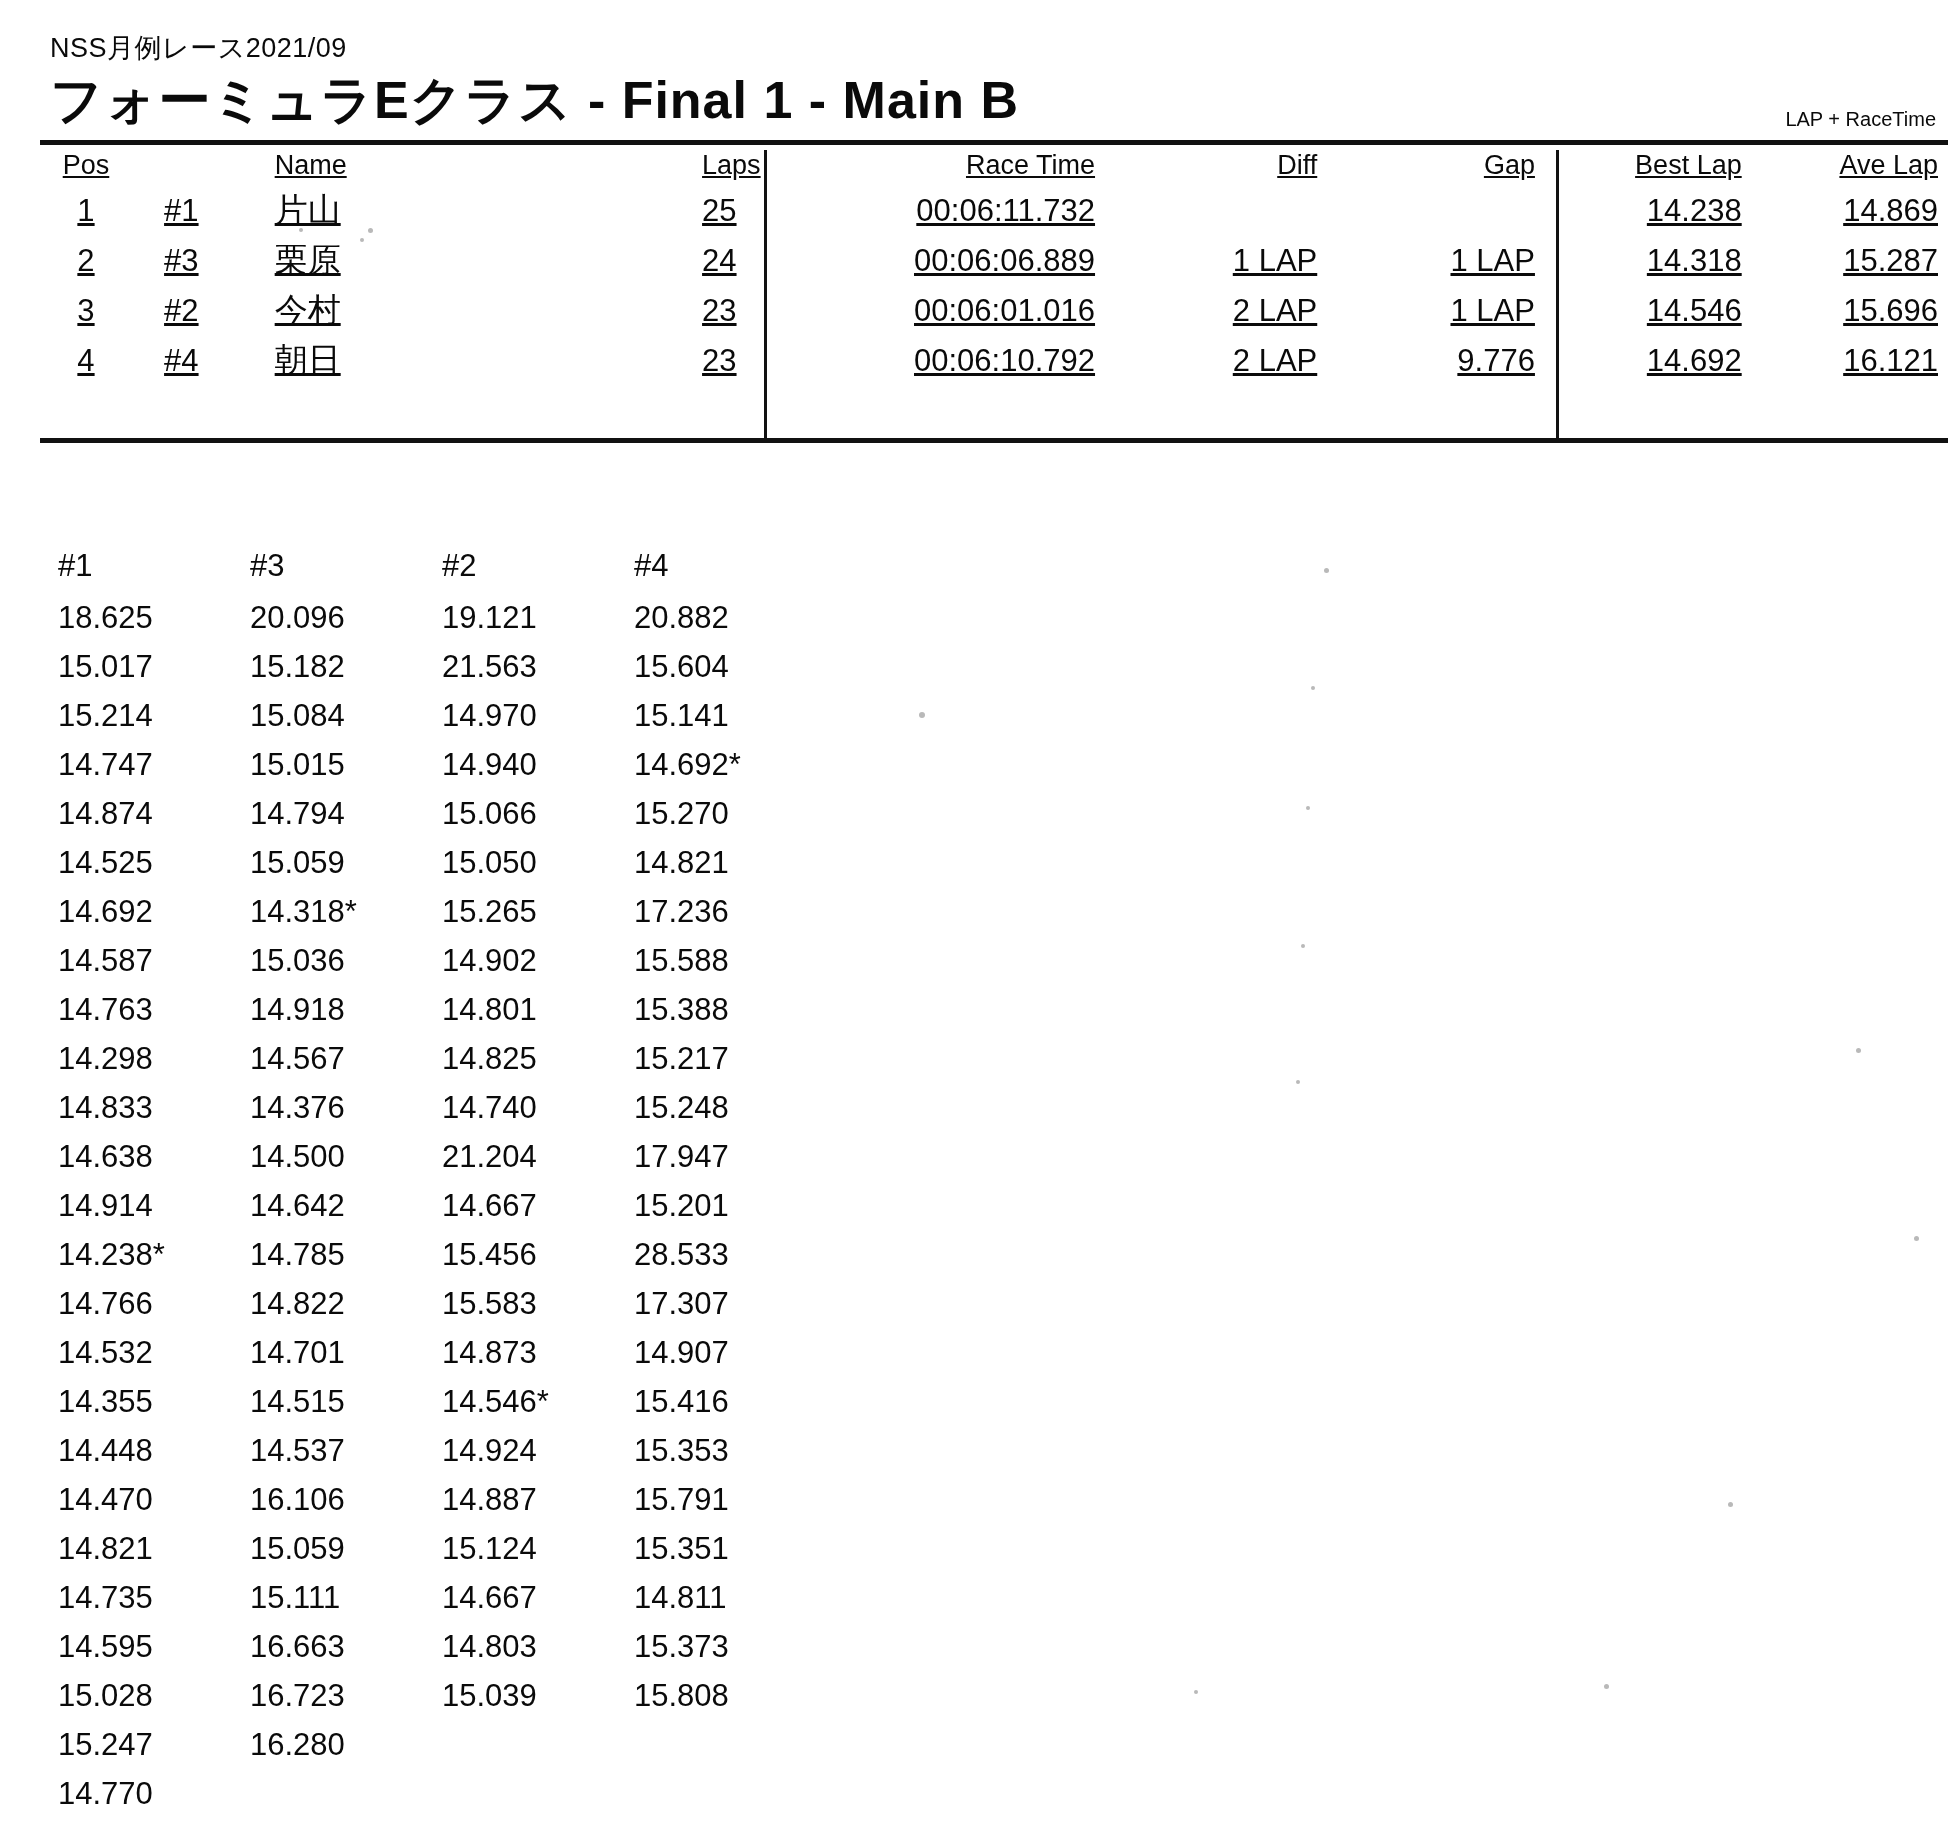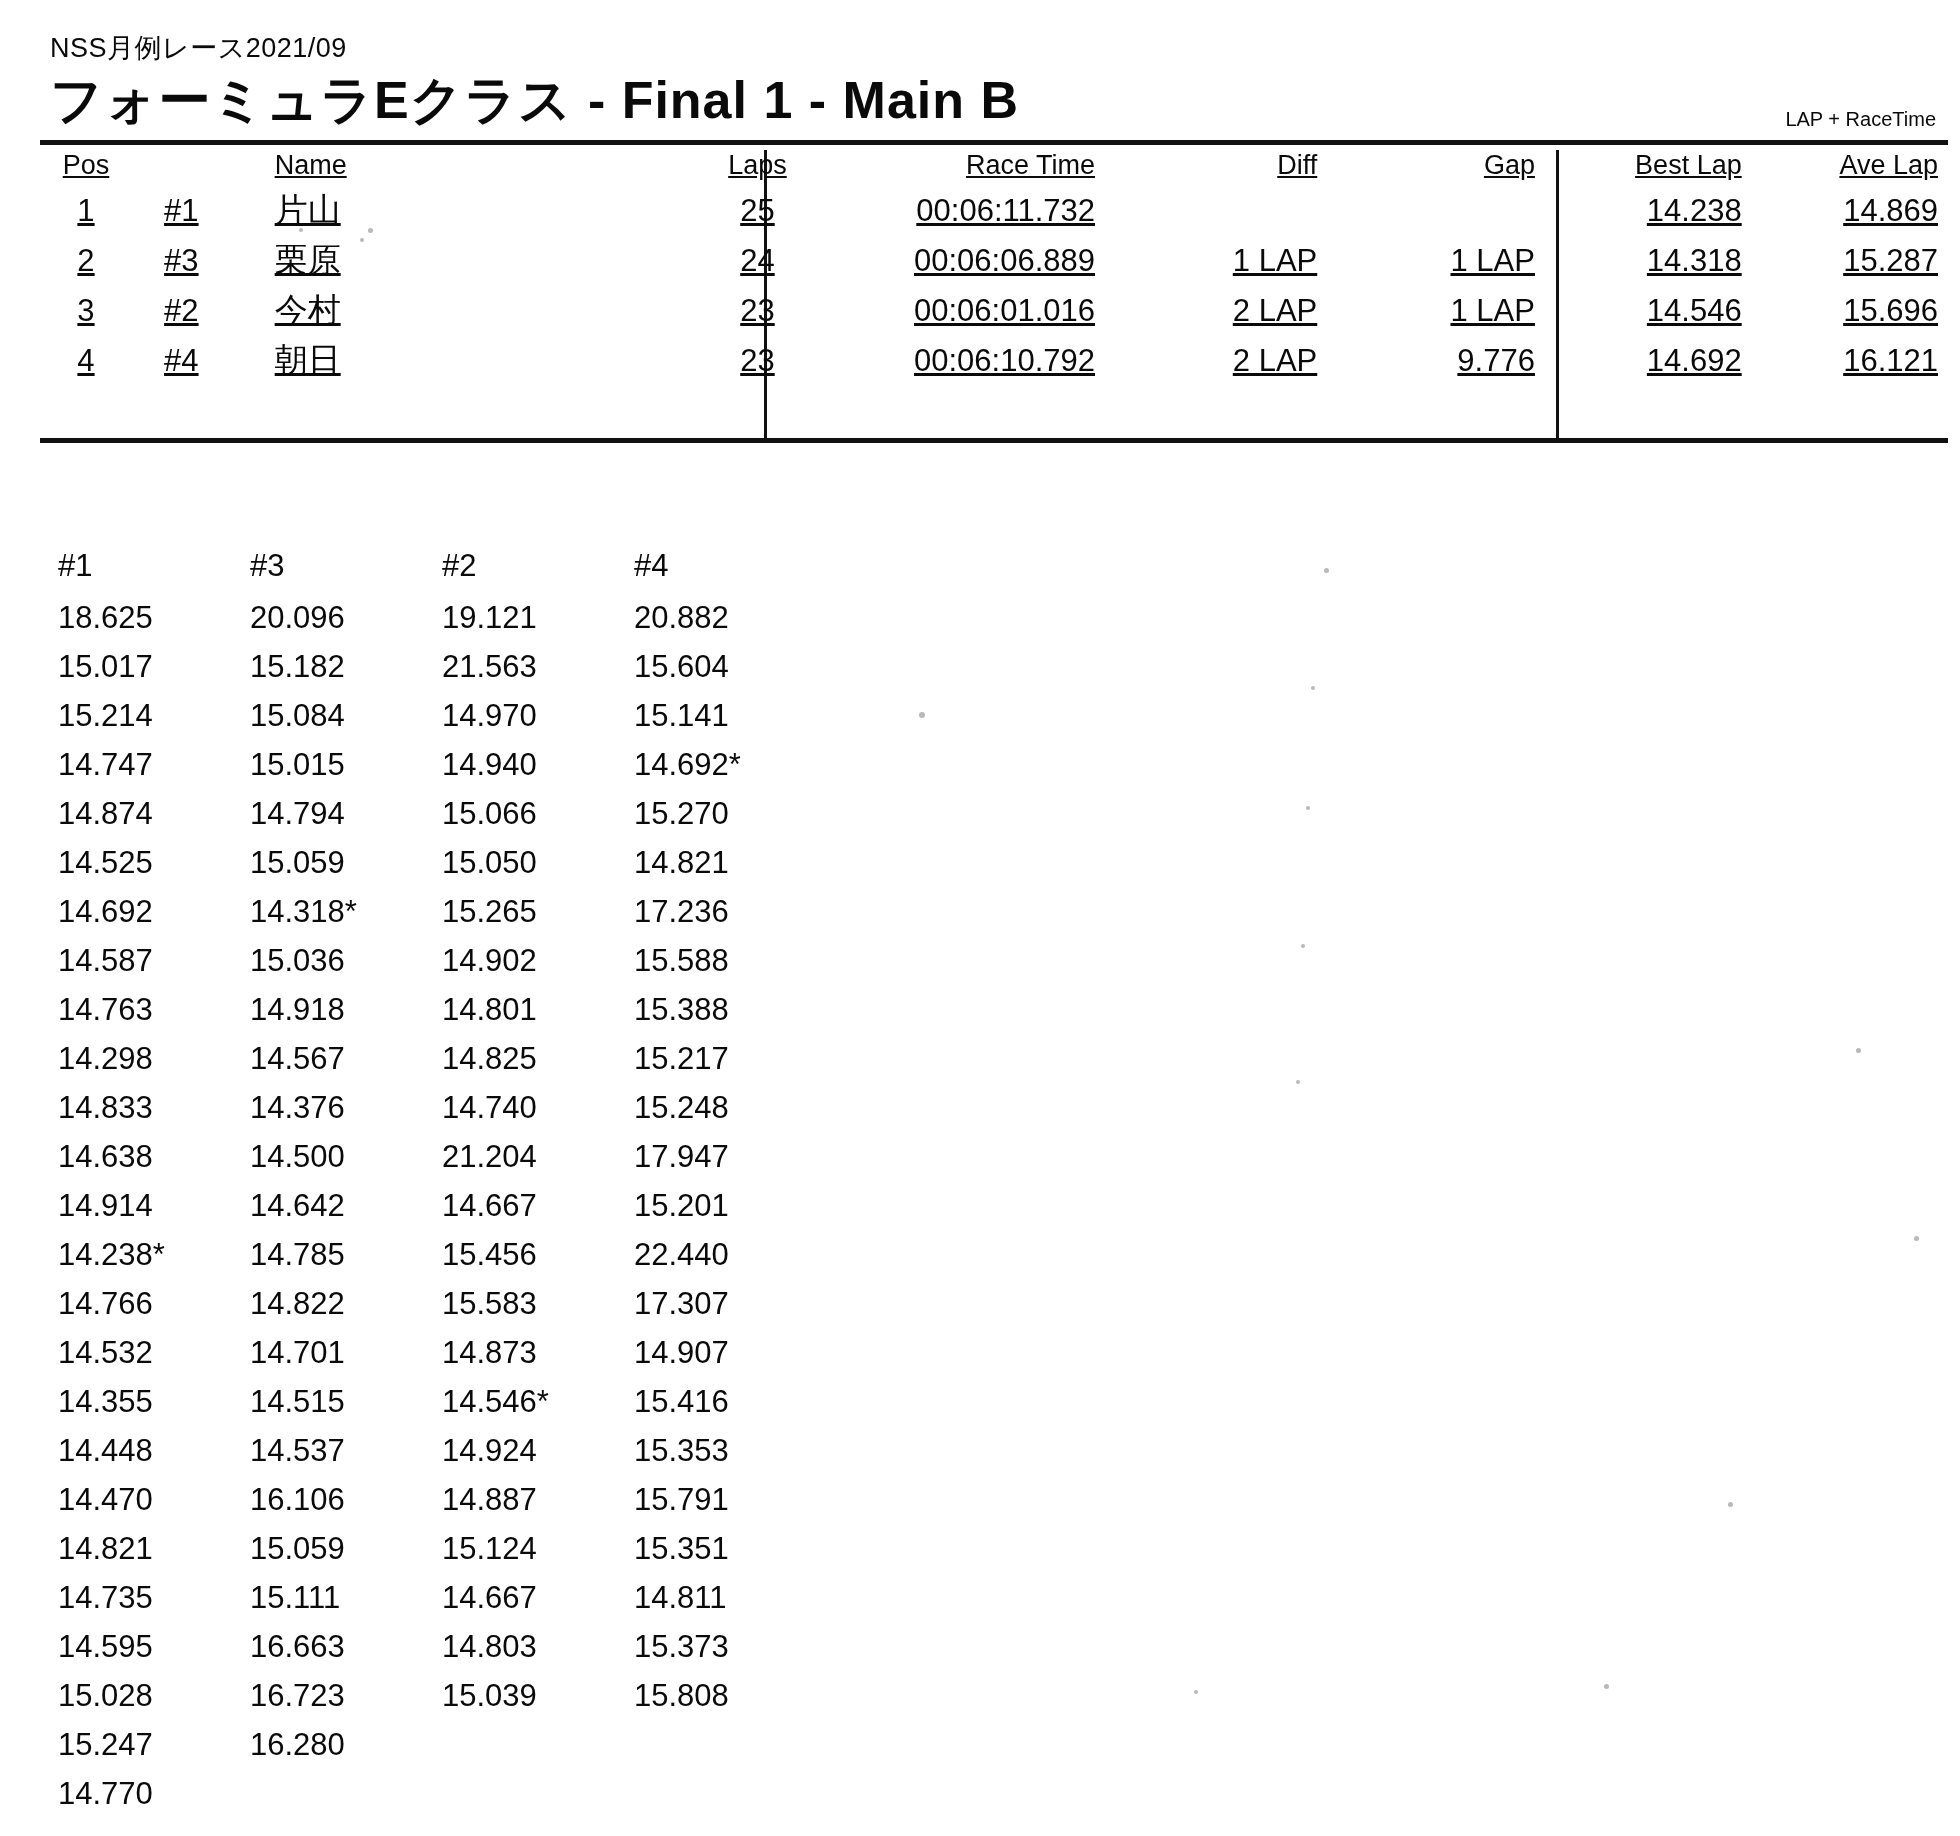--- a/index.html
+++ b/index.html
@@ -84,21 +84,21 @@
     vertical-align: bottom;
   }
   .results td {
     padding: 1px 0 4px 0;
     white-space: nowrap;
   }
   .c-pos    { width: 100px; text-align: center; }
   .c-num    { width: 110px; text-align: center; }
   .c-name   { width: 330px; text-align: left; padding-left: 44px !important; }
   .c-spacer { width: 160px; }
-  .c-laps   { width: 120px; text-align: center; }
+  .c-laps   { width: 120px; text-align: left; }
   .c-time   { width: 300px; text-align: right; padding-right: 14px !important; }
   .c-diff   { width: 230px; text-align: right; padding-right: 18px !important; }
   .c-gap    { width: 220px; text-align: right; padding-right: 14px !important; }
   .c-best   { width: 210px; text-align: right; padding-right: 12px !important; }
   .c-ave    { width: 200px; text-align: right; padding-right: 10px !important; }
 
   .vline {
     position: absolute;
     top: 150px;
     height: 288px;
@@ -314,21 +314,21 @@
         <tr>
           <td>14.914</td>
           <td>14.642</td>
           <td>14.667</td>
           <td>15.201</td>
         </tr>
         <tr>
           <td>14.238*</td>
           <td>14.785</td>
           <td>15.456</td>
-          <td>22.440</td>
+          <td>28.533</td>
         </tr>
         <tr>
           <td>14.766</td>
           <td>14.822</td>
           <td>15.583</td>
           <td>17.307</td>
         </tr>
         <tr>
           <td>14.532</td>
           <td>14.701</td>

